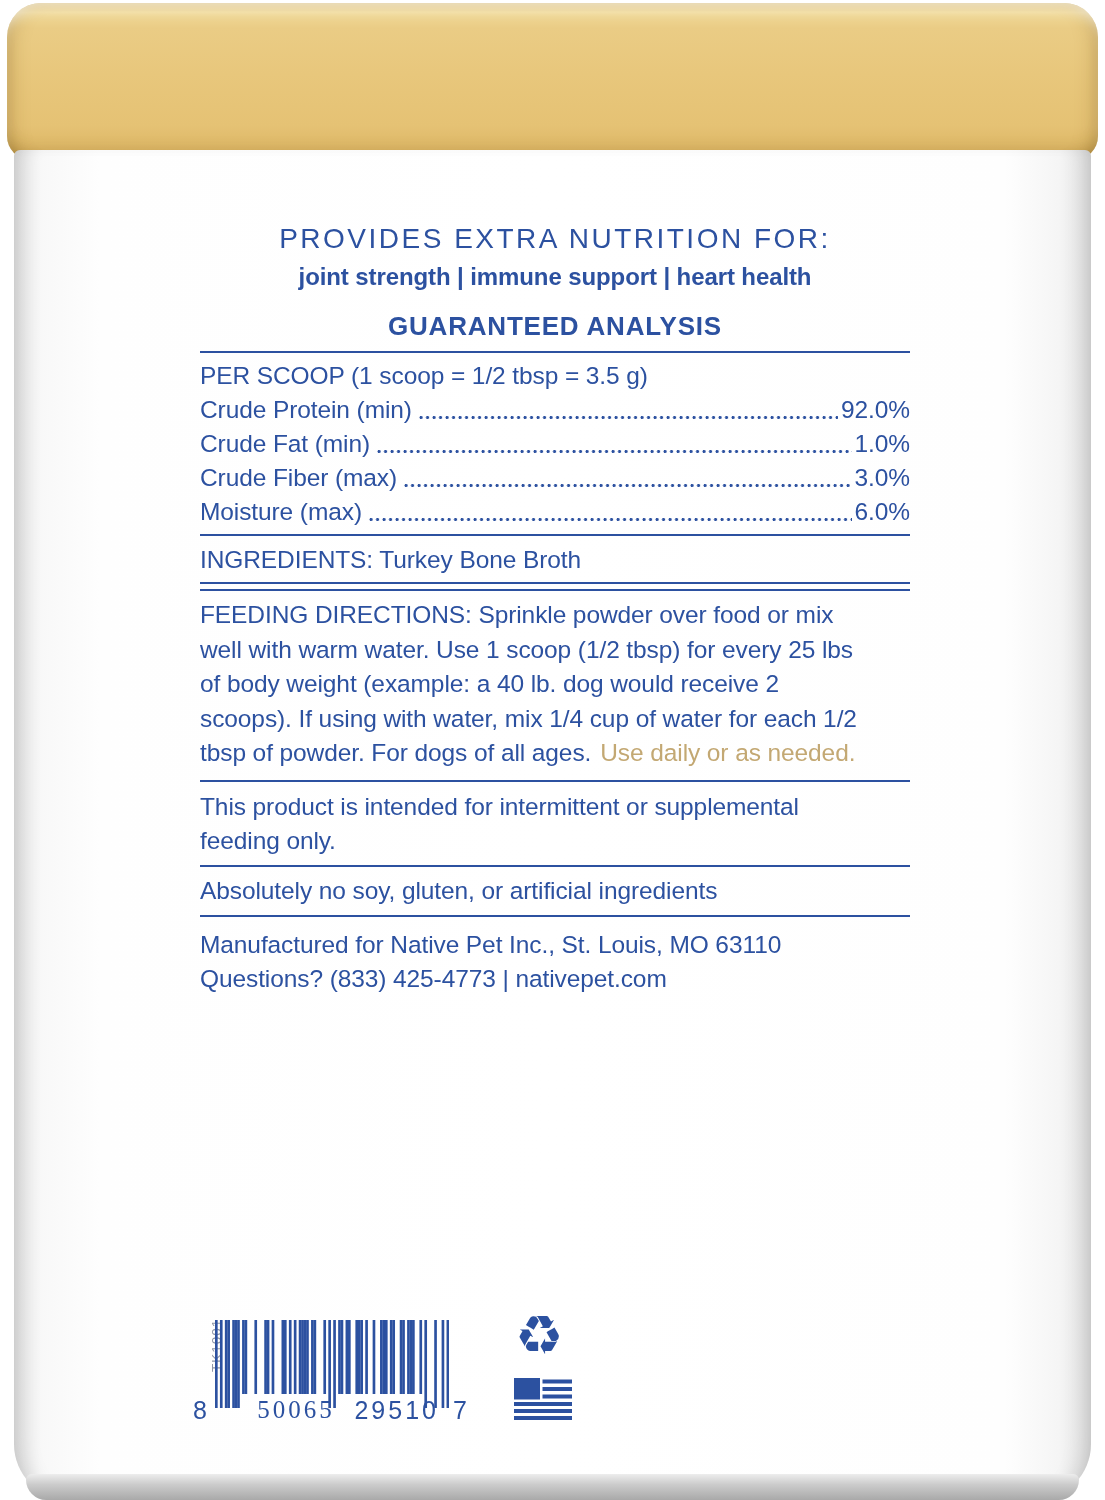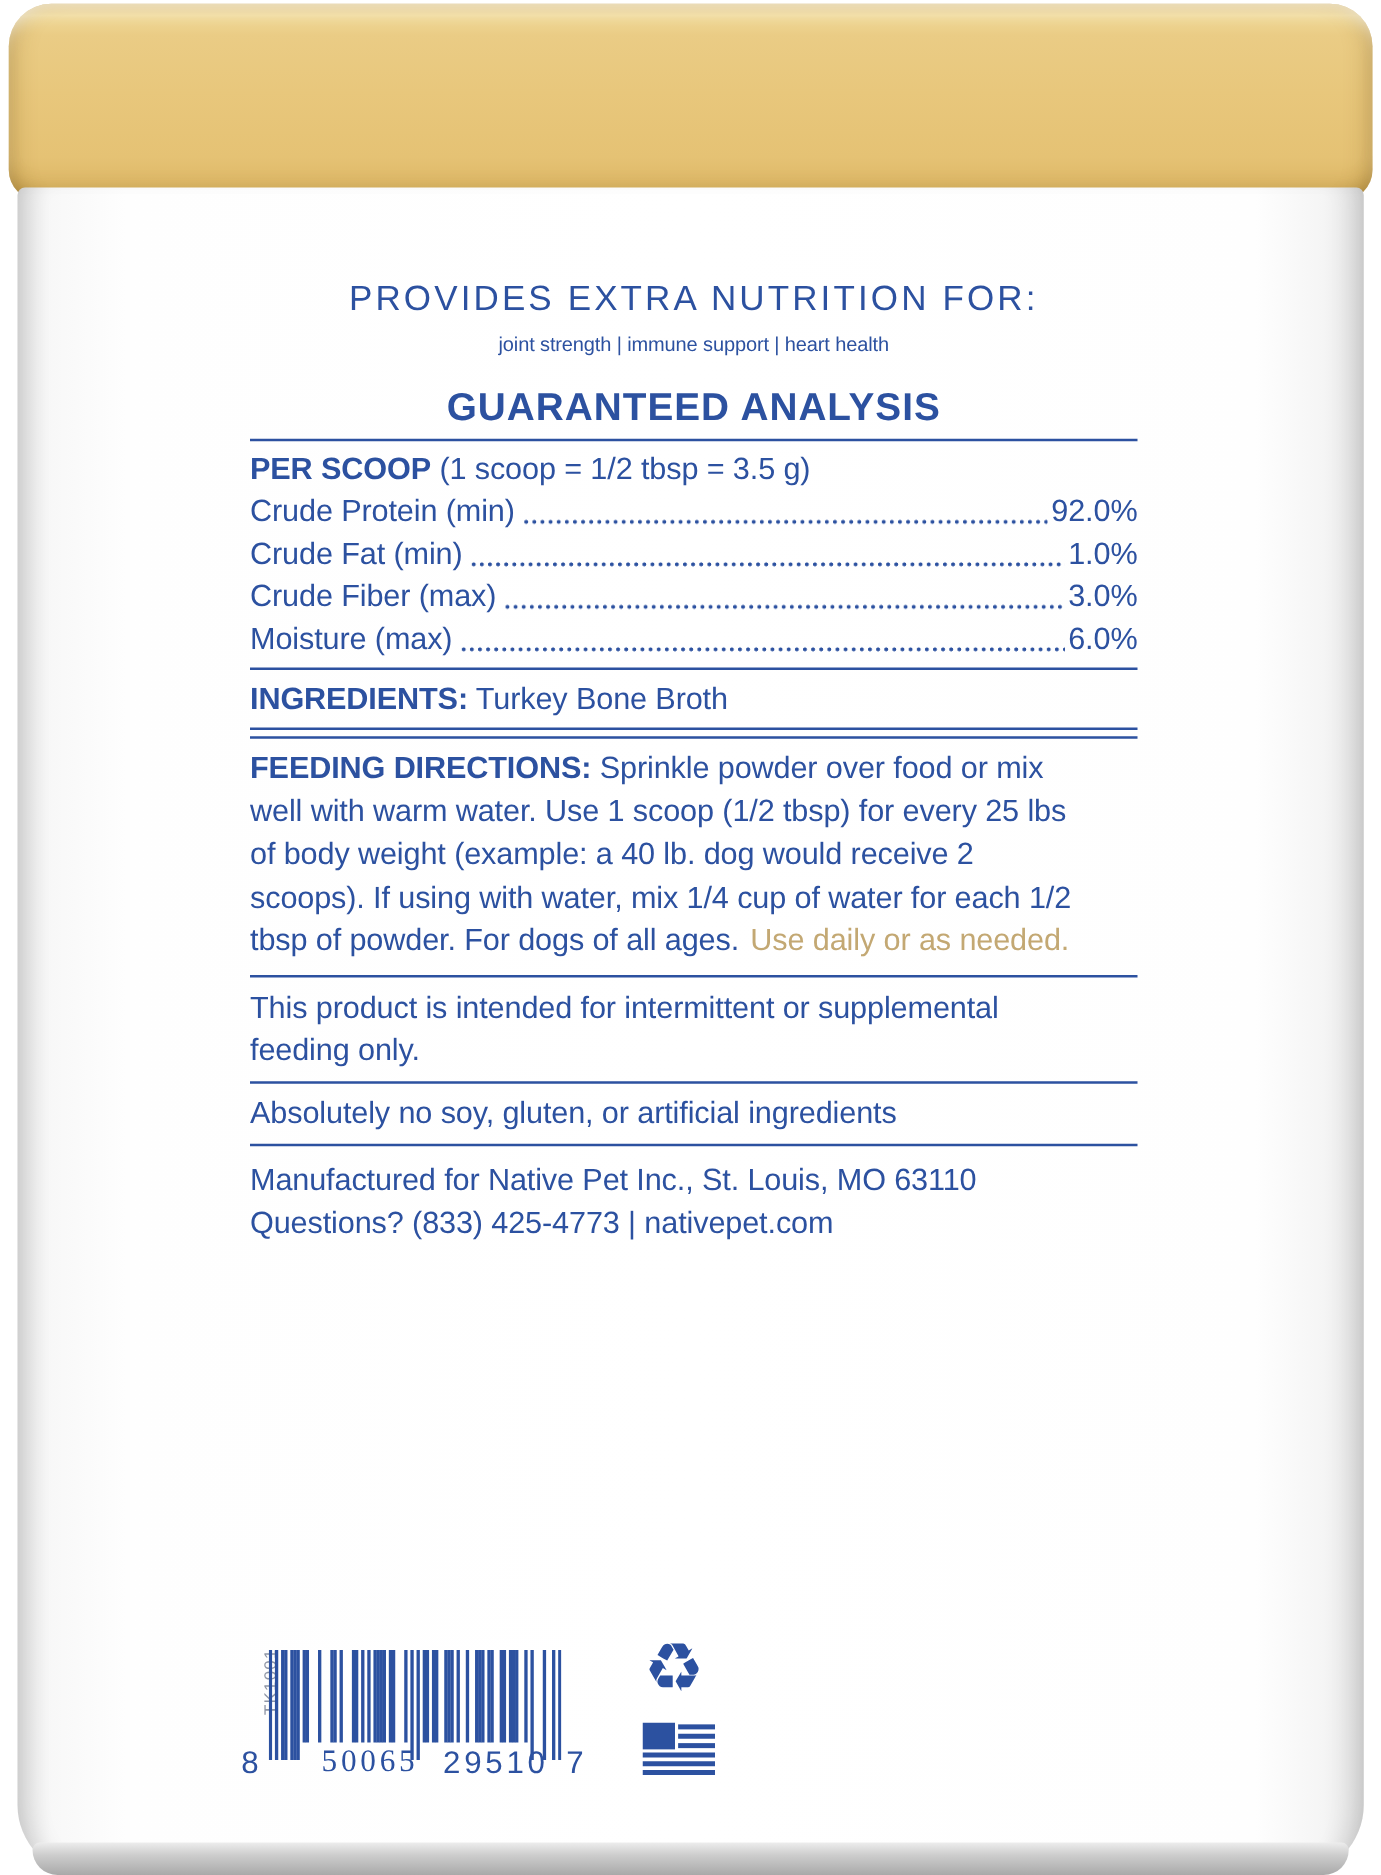--- a/index.html
+++ b/index.html
@@ -27,24 +27,24 @@
   .can-body::after {
     content:''; position:absolute; left:12px; right:12px; bottom:0; height:26px;
     border-radius:14px 14px 48px 48px;
     background:linear-gradient(180deg,#ededed 0%,#cccccc 40%,#a9a9a9 100%);
   }
   
   .content {
     position:absolute; left:200px; top:222px; width:710px;
     color:#2c51a0; font-size:24.5px; line-height:34px; letter-spacing:-0.1px;
   }
-  .b { font-weight:700; }
+  .b { font-weight:400; }
   .provides-title { font-size:28px; line-height:34px; letter-spacing:2.5px; text-align:center; white-space:nowrap; }
-  .benefits { font-size:16px; text-align:center; margin-top:5px; line-height:32px; }
-  .ga-title { font-size:31px; font-weight:700; letter-spacing:0.8px; text-align:center; margin-top:17px; line-height:32px; }
+  .benefits { font-size:24px; text-align:center; margin-top:5px; line-height:32px;font-weight:bold; }
+  .ga-title { font-size:26px; font-weight:700; letter-spacing:0.8px; text-align:center; margin-top:17px; line-height:32px; }
   .divider { height:2px; background:#2c51a0; margin-top:9px; }
   .divider.tight { margin-top:5px; }
   .divider.med { margin-top:7px; }
   .sec { margin-top:7px; }
   .sec.first { margin-top:6px; }
   .sec.wide { margin-top:8px; }
   .sec.last { margin-top:11px; }
   .line { display:block; white-space:nowrap; }
   .feeding .line { line-height:34.5px; }
   .gold { color:#c3a873; margin-left:9px; }

